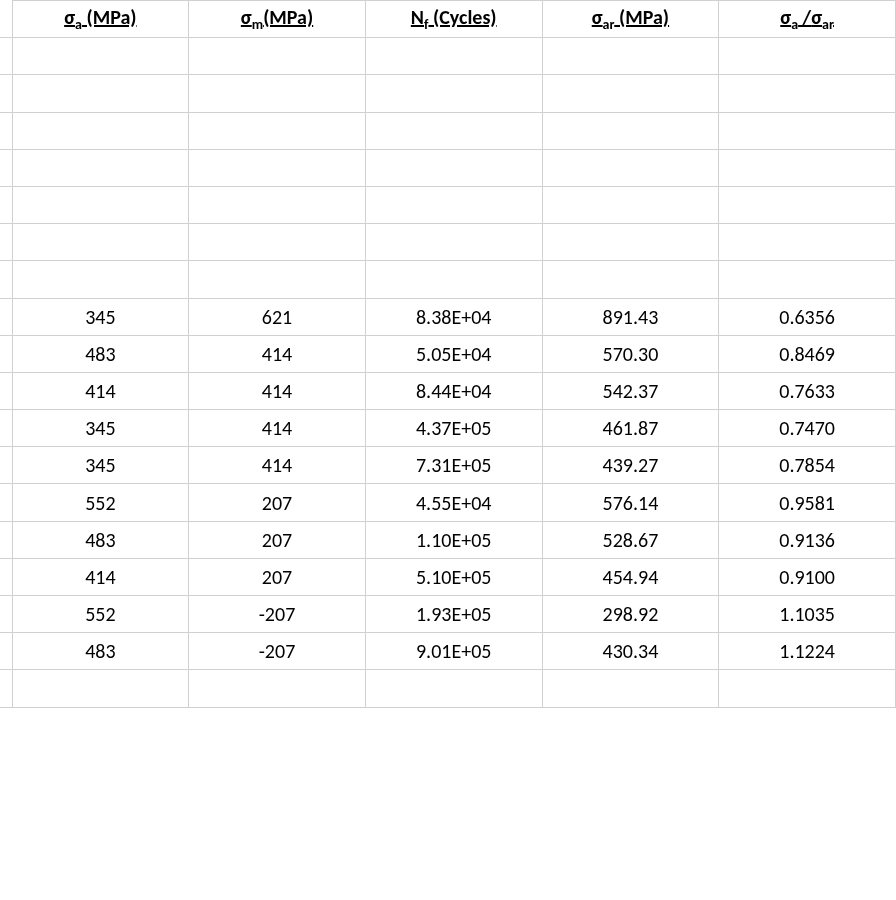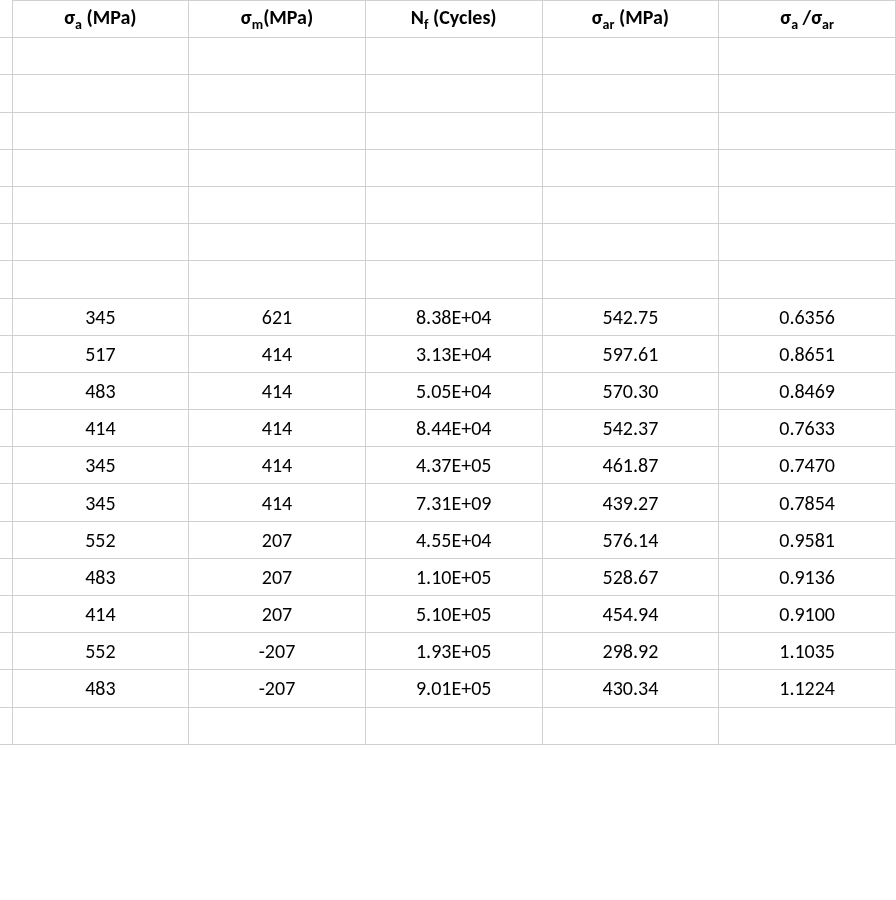--- a/index.html
+++ b/index.html
@@ -23,20 +23,21 @@
     height: 37.2px;
     padding: 0 16px;
     text-align: center;
     vertical-align: middle;
     color: #000;
   }
   th {
     font-weight: 700;
     color: #000;
     background: #fff;
+    text-decoration: underline;
   }
   td.stub {
     width: 12px;
     padding: 0;
     border-left: none;
     border-top: none;
   }
   tr.header-row td.stub { border-top: none; }
   sub { font-size: 0.7em; vertical-align: sub; }
   .empty {}
@@ -129,30 +130,22 @@
         <td class="empty"></td>
         <td class="empty"></td>
         <td class="empty"></td>
       </tr>
 
   <tr>
         <td class="stub"></td>
         <td>345</td>
         <td>621</td>
         <td>8.38E+04</td>
-        <td>542.75</td>
+        <td>891.43</td>
         <td>0.6356</td>
-      </tr>
-  <tr>
-        <td class="stub"></td>
-        <td>517</td>
-        <td>414</td>
-        <td>3.13E+04</td>
-        <td>597.61</td>
-        <td>0.8651</td>
       </tr>
   <tr>
         <td class="stub"></td>
         <td>483</td>
         <td>414</td>
         <td>5.05E+04</td>
         <td>570.30</td>
         <td>0.8469</td>
       </tr>
   <tr>
@@ -168,21 +161,21 @@
         <td>345</td>
         <td>414</td>
         <td>4.37E+05</td>
         <td>461.87</td>
         <td>0.7470</td>
       </tr>
   <tr>
         <td class="stub"></td>
         <td>345</td>
         <td>414</td>
-        <td>7.31E+09</td>
+        <td>7.31E+05</td>
         <td>439.27</td>
         <td>0.7854</td>
       </tr>
   <tr>
         <td class="stub"></td>
         <td>552</td>
         <td>207</td>
         <td>4.55E+04</td>
         <td>576.14</td>
         <td>0.9581</td>

